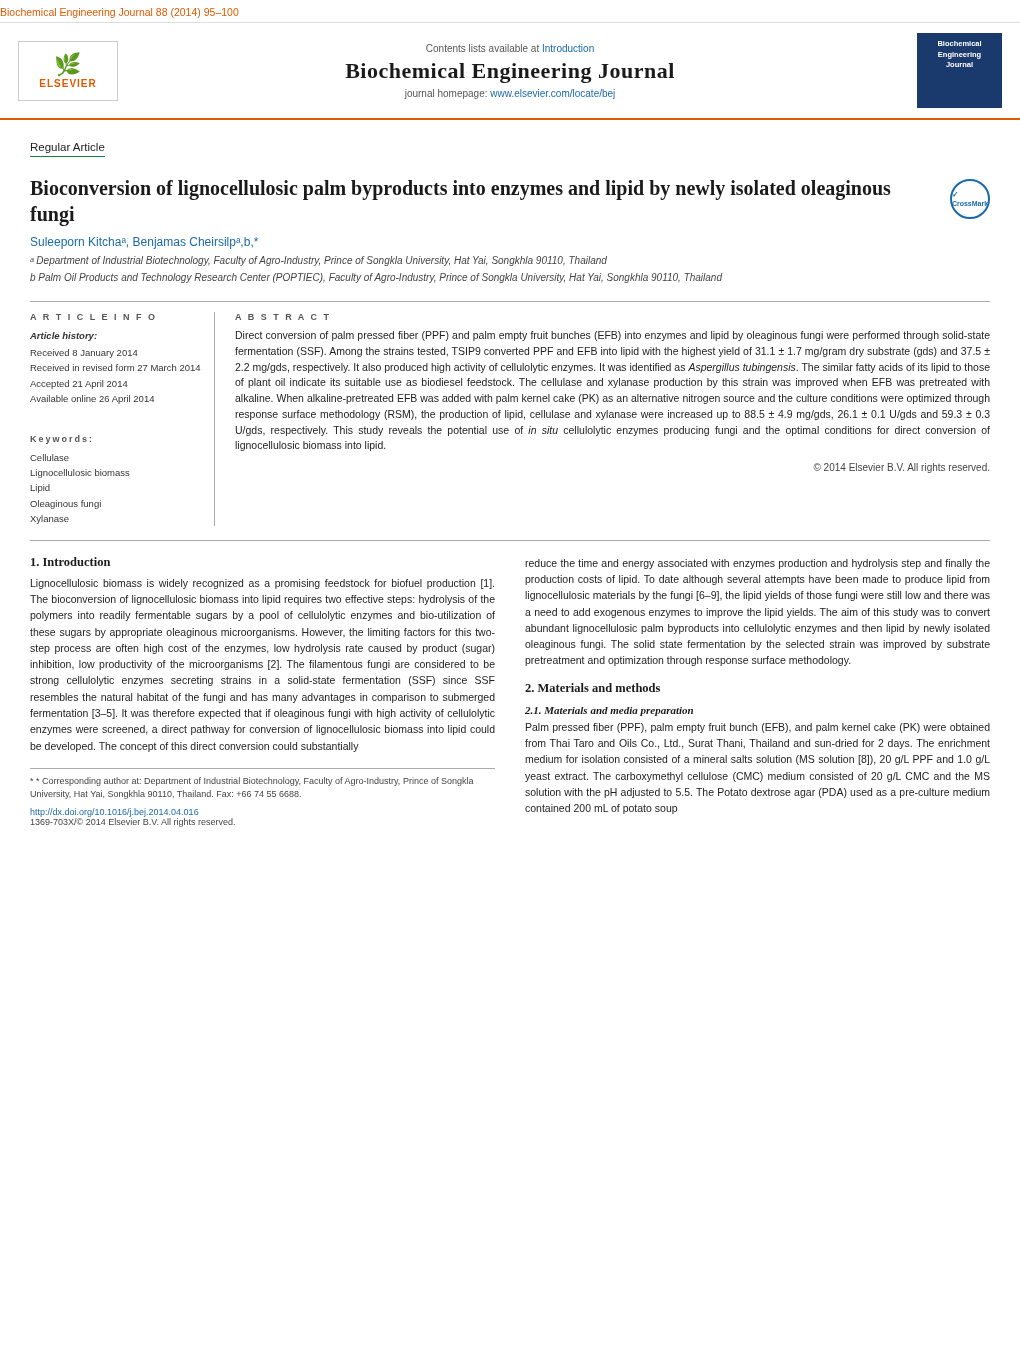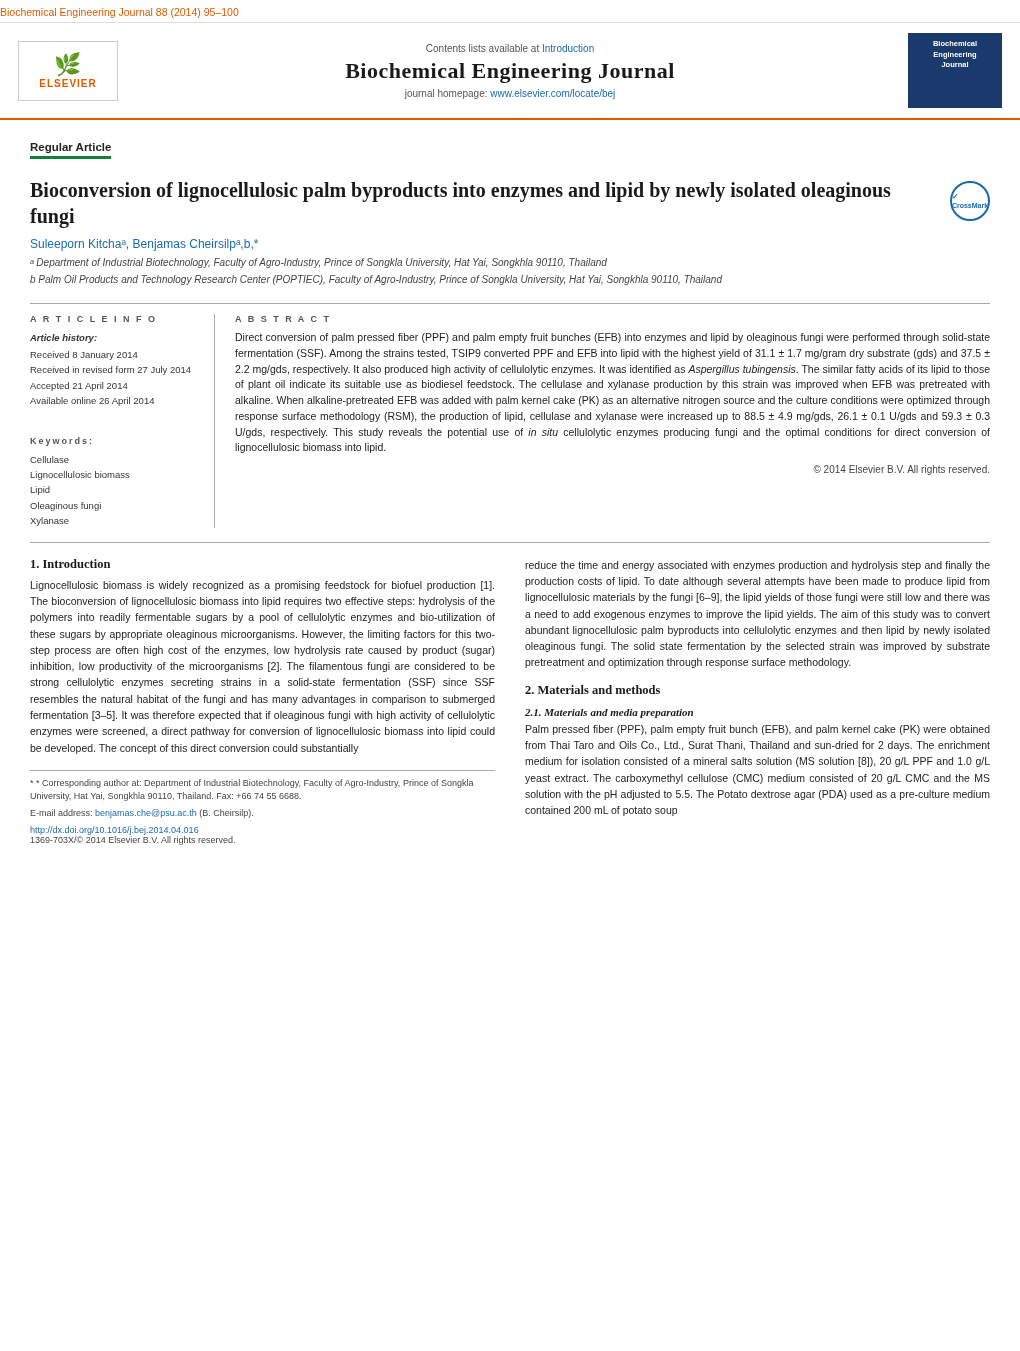--- a/index.html
+++ b/index.html
@@ -88,39 +88,39 @@
       color: #228B22;
     }
     .elsevier-logo .brand {
       font-size: 10px;
       color: #e05a00;
       font-weight: bold;
       letter-spacing: 1px;
     }
     
     .journal-mini-logo {
-      width: 94px;
+      width: 85px;
       height: 75px;
       background: #1a3a6e;
       color: #fff;
       font-size: 7.5px;
       text-align: center;
       padding: 6px 4px;
       line-height: 1.4;
       font-weight: bold;
     }
     
     .main-content {
       padding: 10px 30px 10px 30px;
     }
     .regular-article-label {
       font-size: 11.5px;
-      font-weight: bold;
+      font-weight: normal;
       color: #222;
-      border-bottom: 3px solid #15803d;
+      border-bottom: 1px solid #15803d;
       padding-bottom: 3px;
       margin-bottom: 10px;
       display: inline-block;
     }
     
     .article-title-row {
       display: flex;
       align-items: flex-start;
       justify-content: space-between;
     }
@@ -330,21 +330,21 @@
     <div class="affiliation">ᵃ Department of Industrial Biotechnology, Faculty of Agro-Industry, Prince of Songkla University, Hat Yai, Songkhla 90110, Thailand</div>
     <div class="affiliation">b Palm Oil Products and Technology Research Center (POPTIEC), Faculty of Agro-Industry, Prince of Songkla University, Hat Yai, Songkhla 90110, Thailand</div>
 
     <div class="two-col">
 
       <div class="left-col">
         <div class="section-heading">A R T I C L E   I N F O</div>
         <div class="article-history">
           <div class="history-title">Article history:</div>
           <div>Received 8 January 2014</div>
-          <div>Received in revised form 27 July 2014</div>
+          <div>Received in revised form 27 March 2014</div>
           <div>Accepted 21 April 2014</div>
           <div>Available online 26 April 2014</div>
         </div>
         <div class="keywords-section">
           <div class="section-heading" style="margin-top:10px;">Keywords:</div>
           <div class="kw-list">
             <div>Cellulase</div>
             <div>Lignocellulosic biomass</div>
             <div>Lipid</div>
             <div>Oleaginous fungi</div>
@@ -372,23 +372,20 @@
           <span>Introduction</span>
         </div>
         <div class="body-text">
           Lignocellulosic biomass is widely recognized as a promising feedstock for biofuel production [1]. The bioconversion of lignocellulosic biomass into lipid requires two effective steps: hydrolysis of the polymers into readily fermentable sugars by a pool of cellulolytic enzymes and bio-utilization of these sugars by appropriate oleaginous microorganisms. However, the limiting factors for this two-step process are often high cost of the enzymes, low hydrolysis rate caused by product (sugar) inhibition, low productivity of the microorganisms [2]. The filamentous fungi are considered to be strong cellulolytic enzymes secreting strains in a solid-state fermentation (SSF) since SSF resembles the natural habitat of the fungi and has many advantages in comparison to submerged fermentation [3–5]. It was therefore expected that if oleaginous fungi with high activity of cellulolytic enzymes were screened, a direct pathway for conversion of lignocellulosic biomass into lipid could be developed. The concept of this direct conversion could substantially
         </div>
 
         <div class="footnote-section">
           <div class="footnote-text">
             * <span>* Corresponding author at: Department of Industrial Biotechnology, Faculty of Agro-Industry, Prince of Songkla University, Hat Yai, Songkhla 90110, Thailand. Fax: +66 74 55 6688.</span>
           </div>
-          <div class="footnote-text" style="margin-top:3px;">
-            <span>E-mail address: </span><a>benjamas.che@psu.ac.th</a><span> (B. Cheirsilp).</span>
-          </div>
           <div class="doi-line" style="margin-top:5px;">
             <a>http://dx.doi.org/10.1016/j.bej.2014.04.016</a>
           </div>
           <div class="issn-line">1369-703X/© 2014 Elsevier B.V. All rights reserved.</div>
         </div>
       </div>
 
       <div class="body-right">
         <div class="body-text">
           reduce the time and energy associated with enzymes production and hydrolysis step and finally the production costs of lipid. To date although several attempts have been made to produce lipid from lignocellulosic materials by the fungi [6–9], the lipid yields of those fungi were still low and there was a need to add exogenous enzymes to improve the lipid yields. The aim of this study was to convert abundant lignocellulosic palm byproducts into cellulolytic enzymes and then lipid by newly isolated oleaginous fungi. The solid state fermentation by the selected strain was improved by substrate pretreatment and optimization through response surface methodology.

